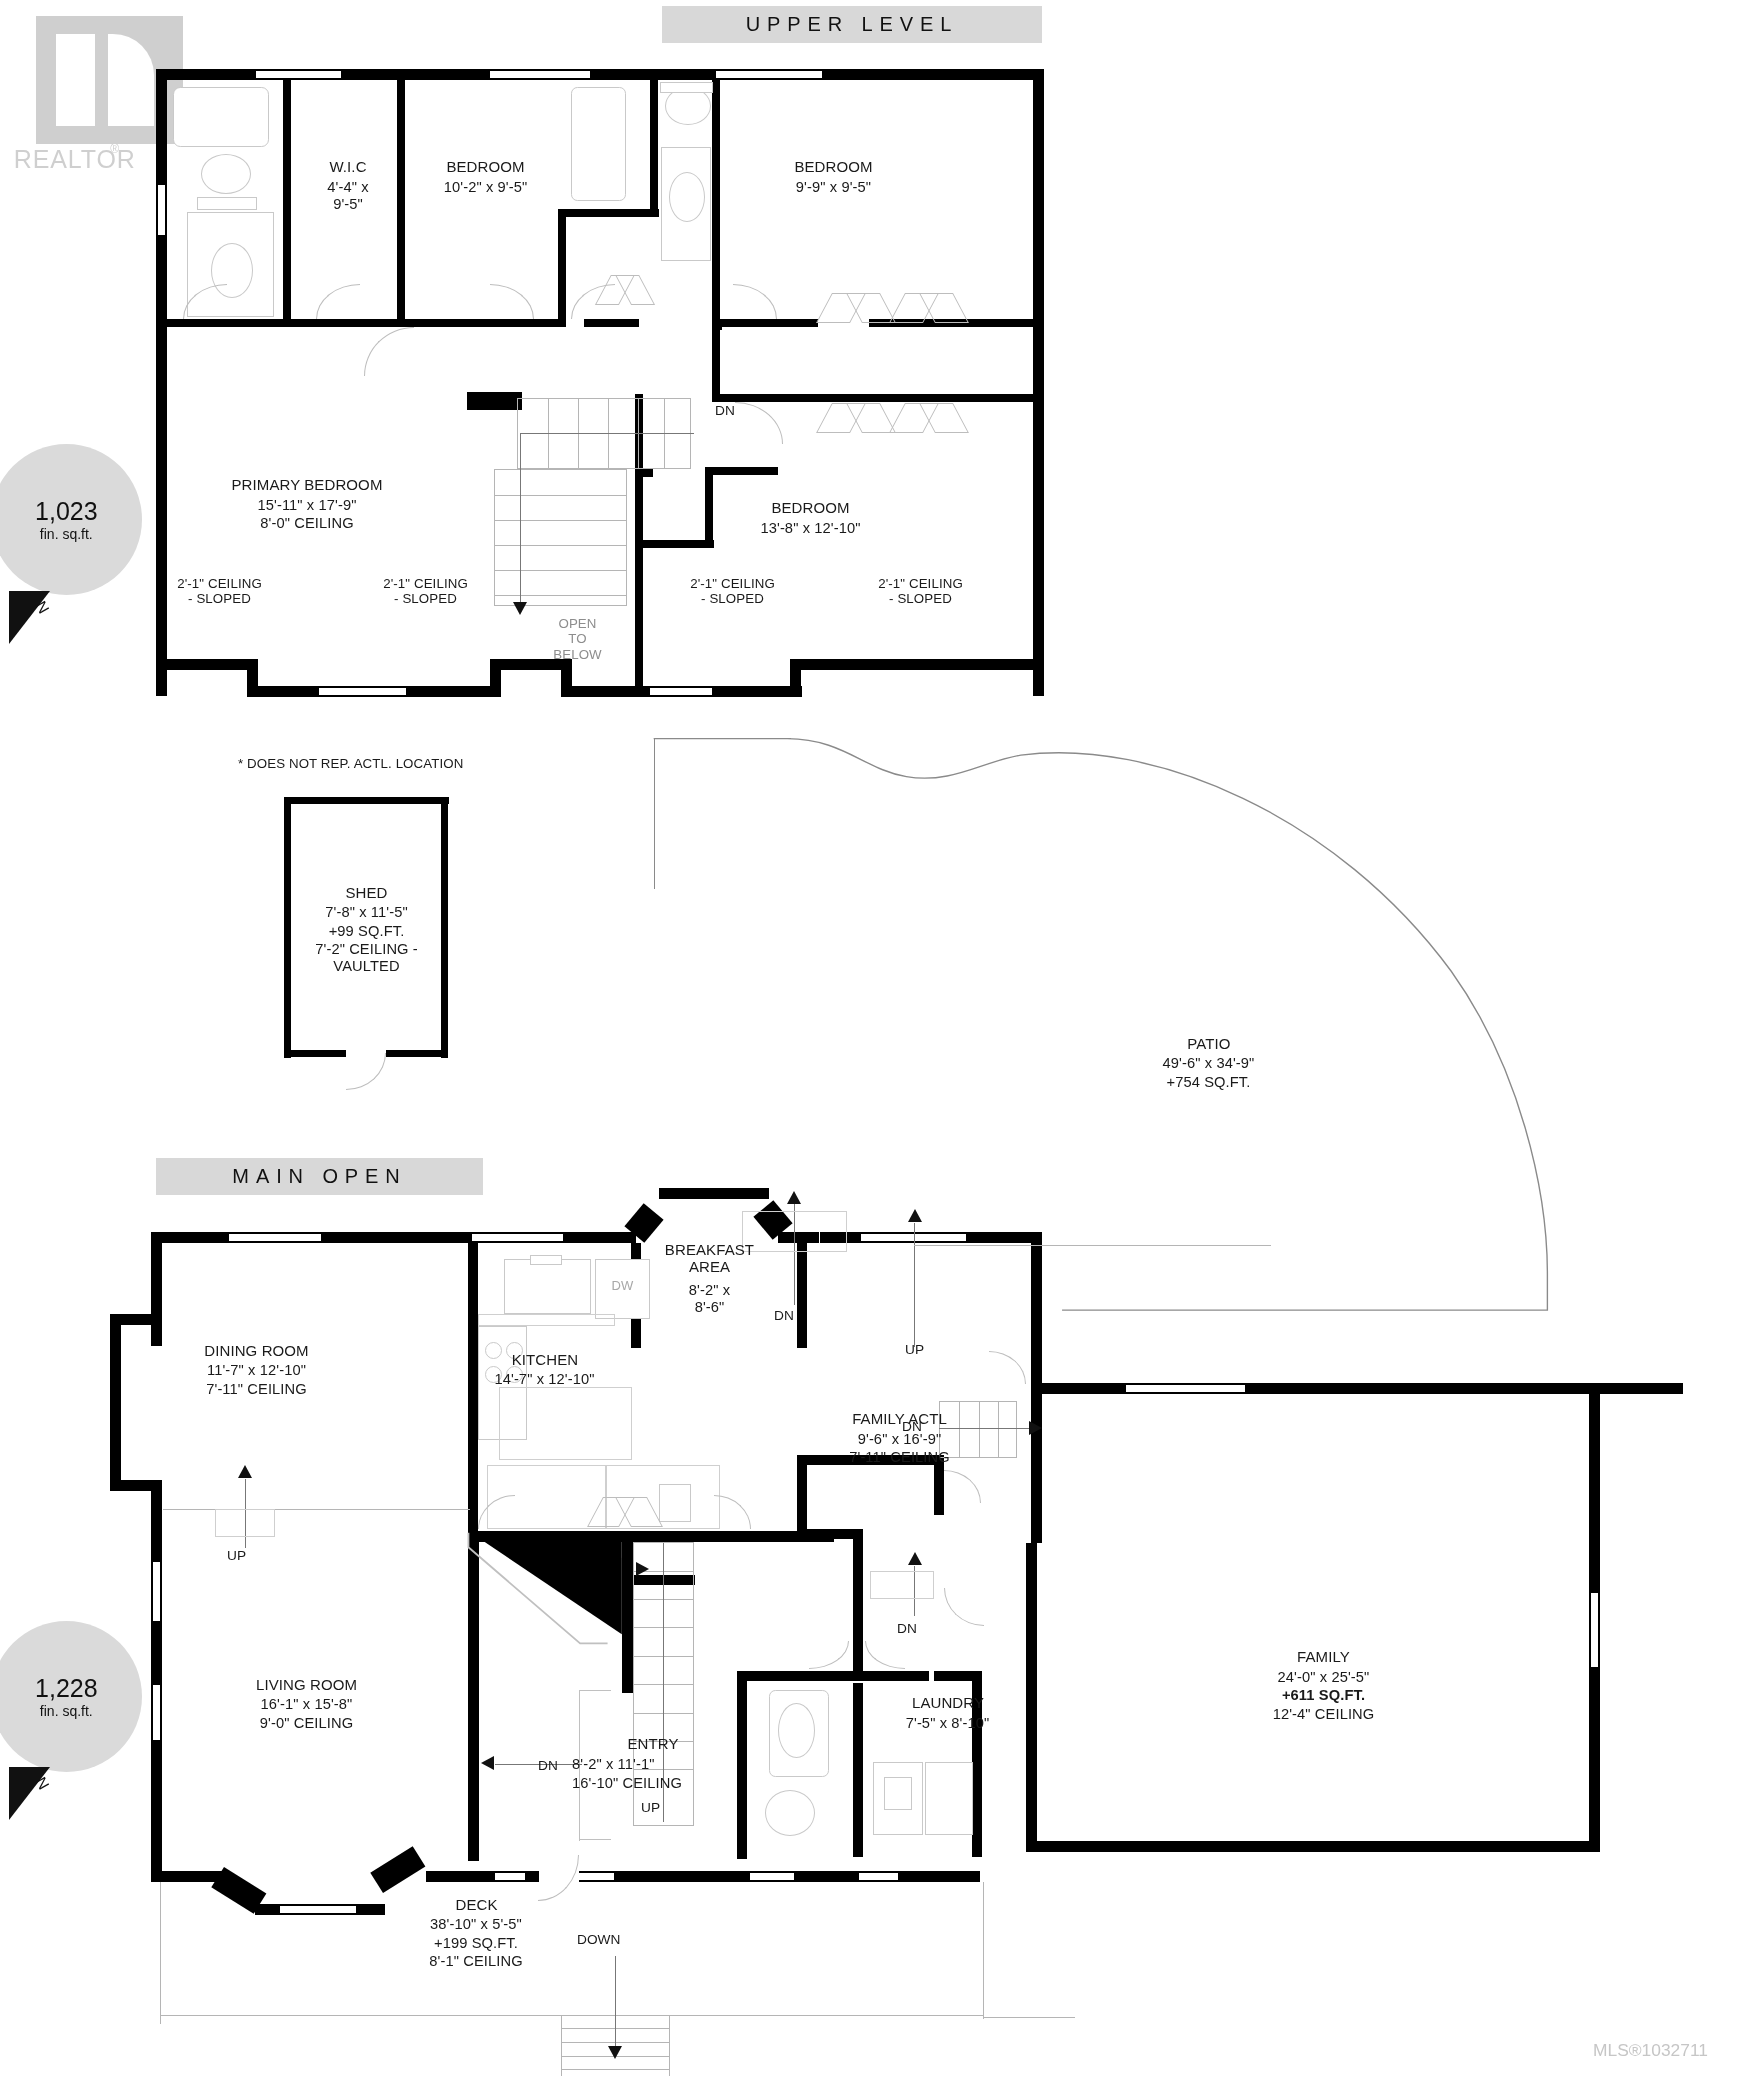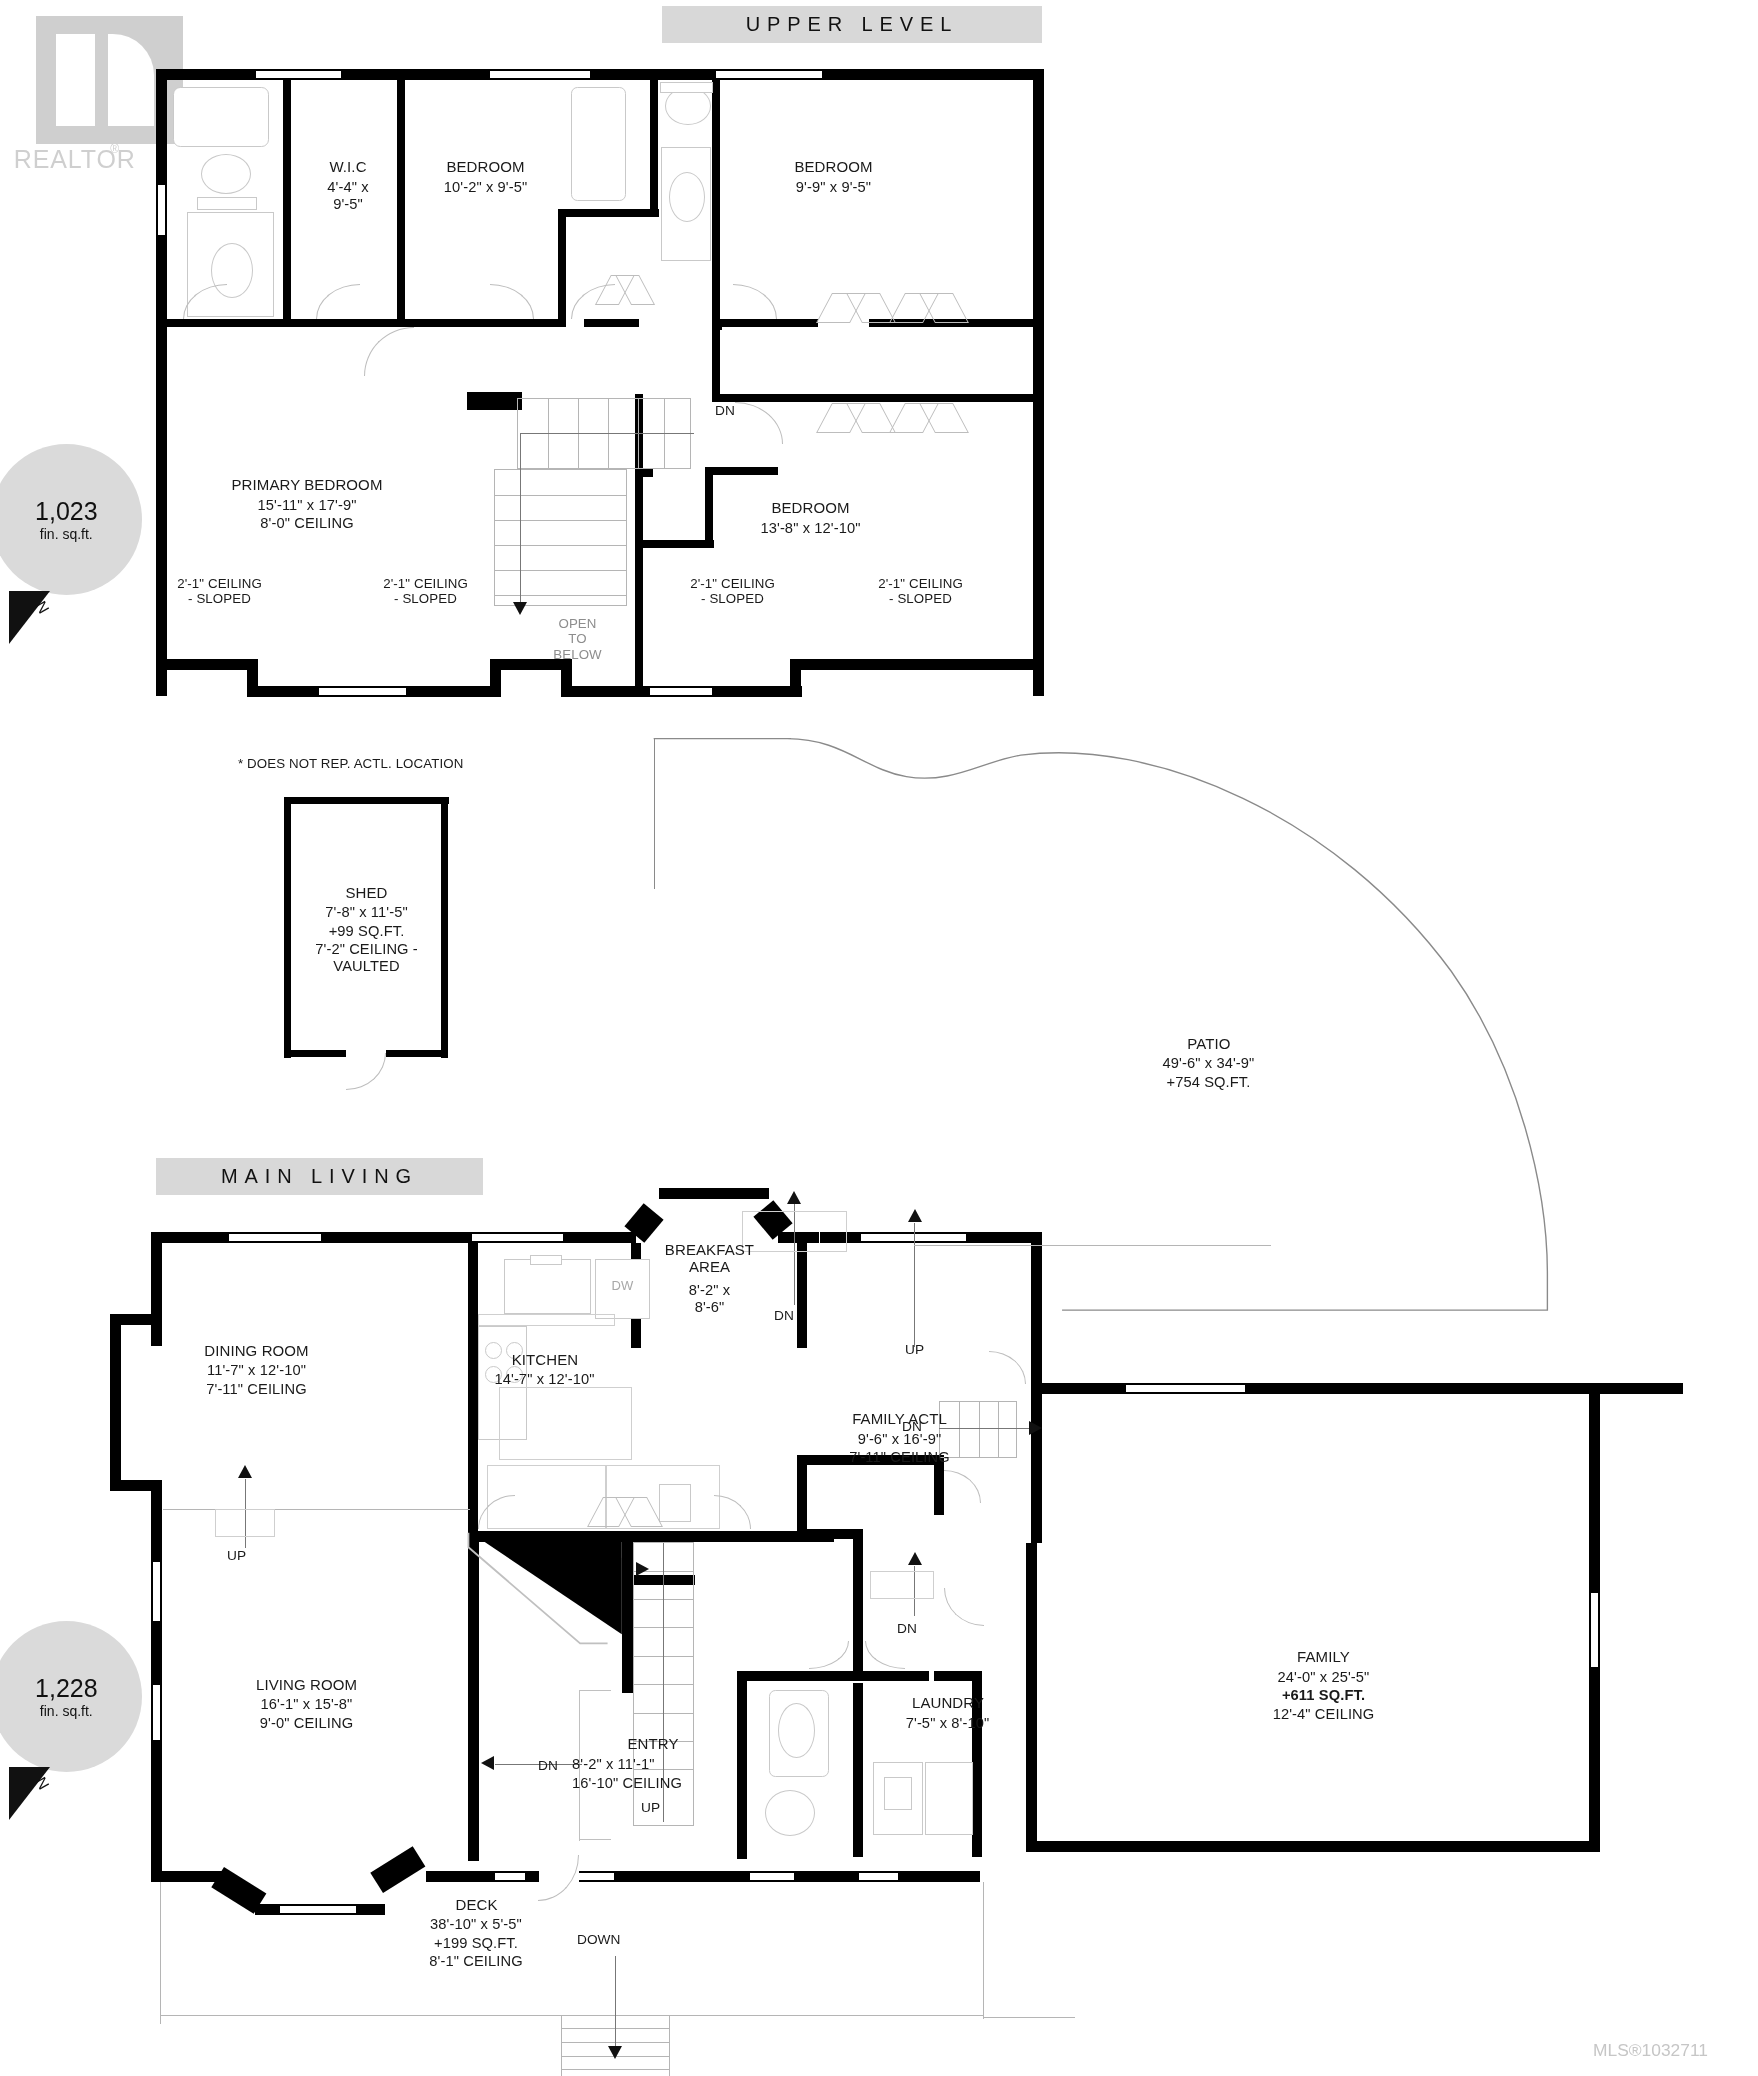--- a/index.html
+++ b/index.html
@@ -236,21 +236,21 @@
 
   <div class="aline-v" style="left:654px; top:738px; height:151px; border-left:1.4px solid #8a8a8a;"></div>
   <div class="aline-h" style="left:654px; top:738px; width:137px; border-top:1.4px solid #8a8a8a;"></div>
   <svg style="position:absolute; left:650px; top:733px; width:1108px; height:797px; overflow:visible;" viewBox="0 0 2420 1740" width="1108" height="797">
     <path d="M 8 12 L 300 12 C 420 12 470 80 560 95 C 660 112 730 60 810 48 C 1100 10 1500 180 1750 520 C 1900 730 1960 1000 1960 1180 L 1960 1260 L 900 1260" fill="none" stroke="#8a8a8a" stroke-width="3"></path>
   </svg>
   <div class="label lbl-room" style="left:1081px; top:1035px; width:256px;">PATIO</div>
   <div class="label lbl-dim" style="left:1062px; top:1055px; width:293px;">49'-6" x 34'-9"</div>
   <div class="label lbl-dim" style="left:1062px; top:1074px; width:293px;">+754 SQ.FT.</div>
 
-  <div class="banner" style="left:156px; top:1158px; width:327px; height:37px;">MAIN  LIVING</div>
+  <div class="banner" style="left:156px; top:1158px; width:327px; height:37px;">MAIN  OPEN</div>
 
   <div class="sqft-circle" style="left:-9.2px; top:1621px; width:151px; height:151px;">
     <div class="sqft-num">1,228</div>
     <div class="sqft-unit">fin. sq.ft.</div>
   </div>
   <div style="position:absolute;left:9.2px;top:1767px;width:0;height:0;border-left:0 solid transparent;border-right:41px solid transparent;border-top:53px solid #111;"></div>
   <div class="nletter" style="left:37px; top:1774px;">N</div>
 
   <div class="wall" style="left:151px; top:1232px; width:11px; height:114px;"></div>
   <div class="wall" style="left:110px; top:1314px; width:52px; height:11px;"></div>

